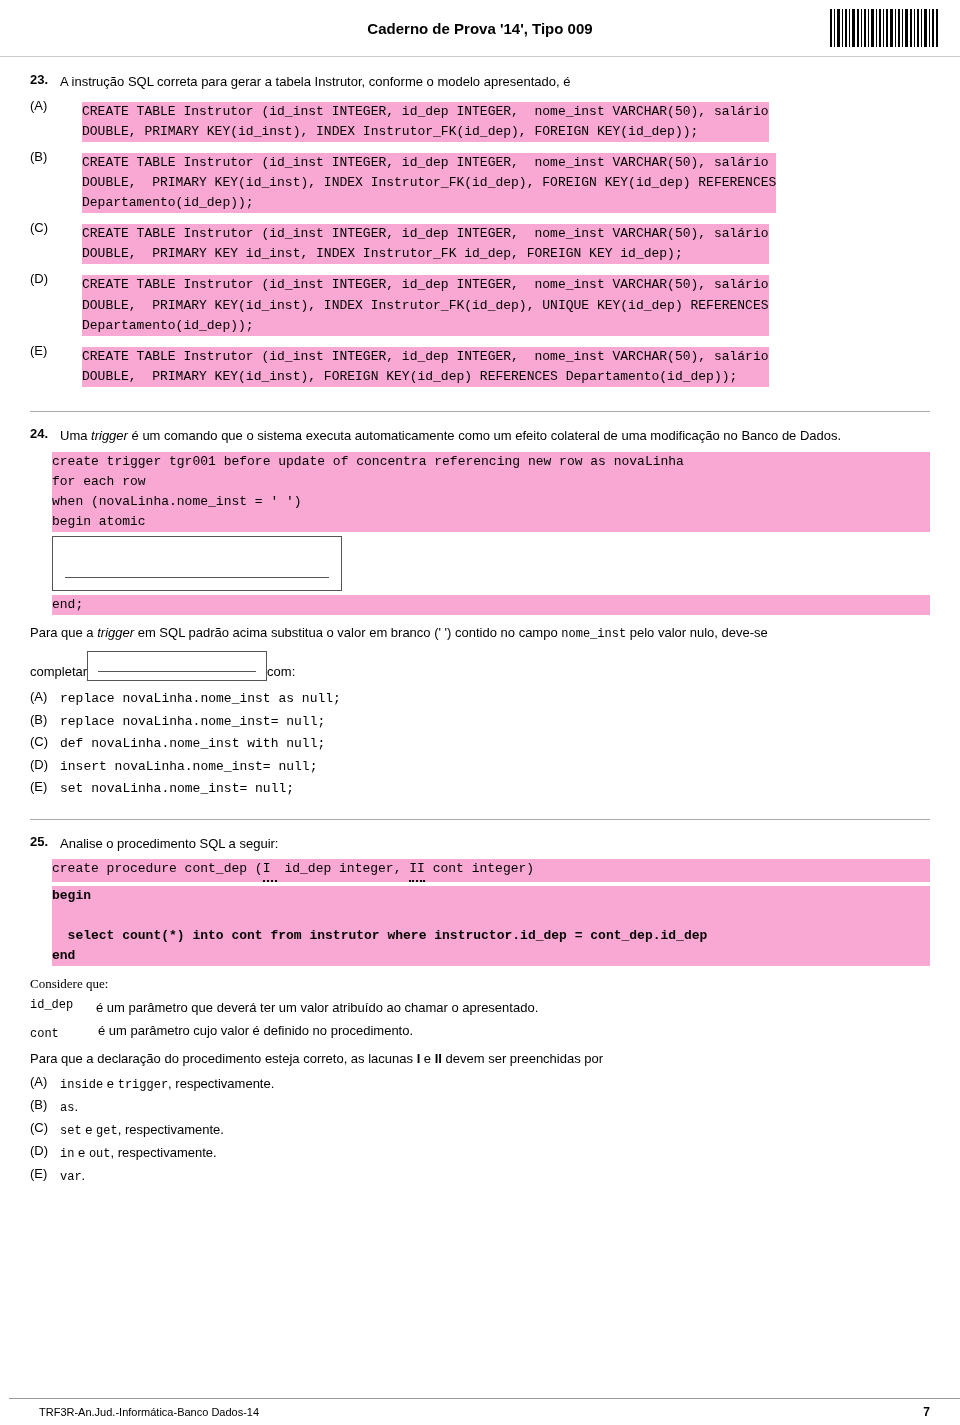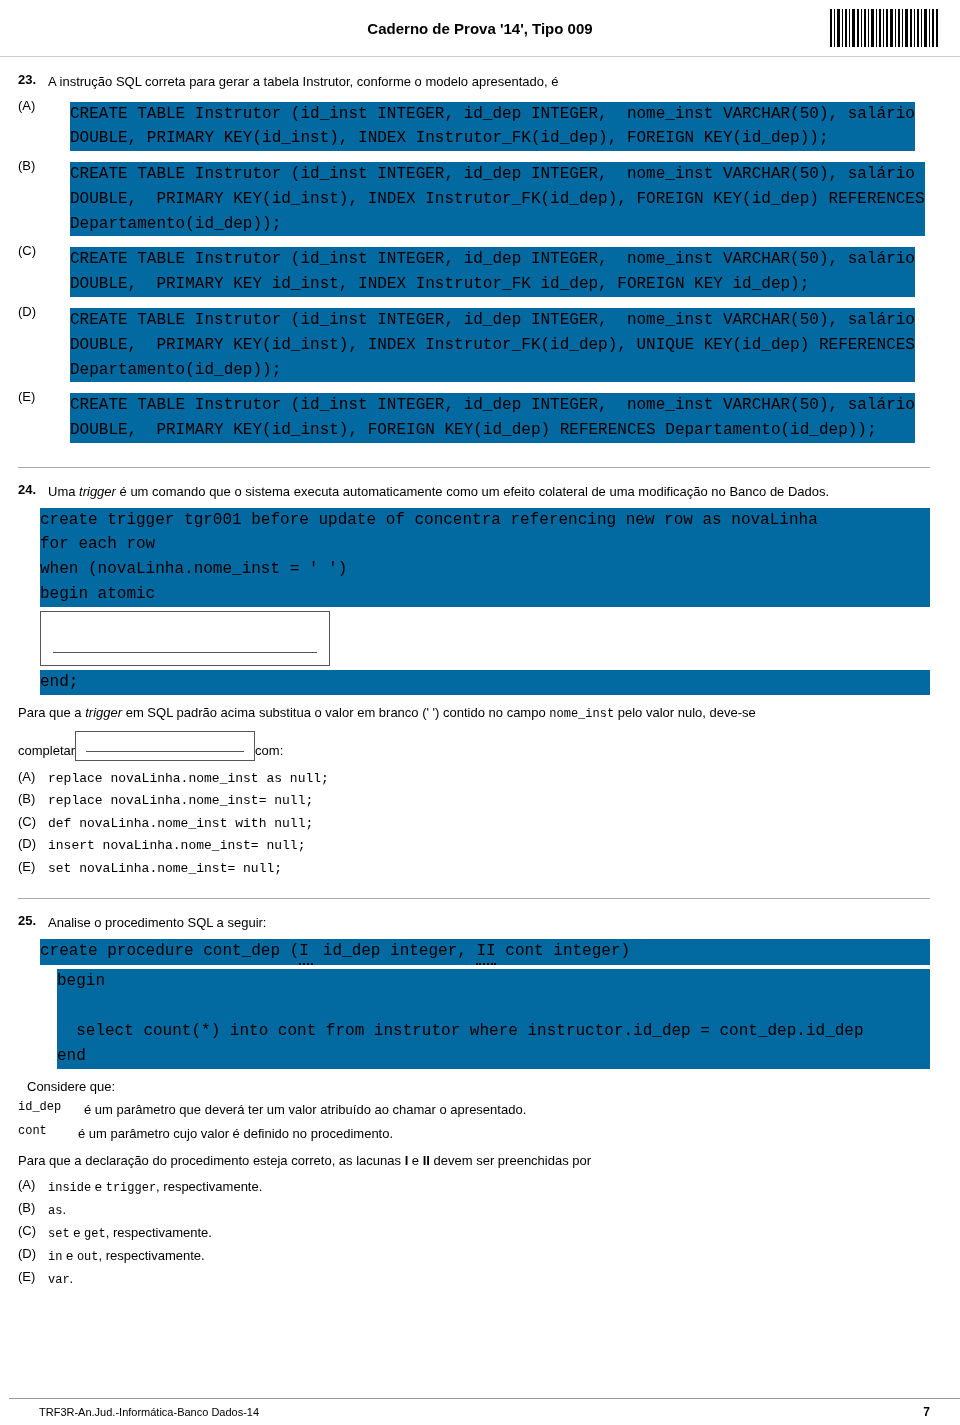--- a/index.html
+++ b/index.html
@@ -27,21 +27,21 @@
     }
     .barcode {
       width: 120px;
       height: 40px;
       display: flex;
       align-items: center;
       justify-content: flex-end;
     }
 
     .page-content {
-      padding: 15px 30px 20px 18px;
+      padding: 15px 30px 20px 30px;
     }
 
     .question-block {
       margin-bottom: 20px;
     }
 
     .question-header {
       display: flex;
       gap: 8px;
       margin-bottom: 6px;
@@ -54,23 +54,23 @@
     }
     .question-text {
       font-size: 13px;
       line-height: 1.5;
     }
     .question-text em {
       font-style: italic;
     }
     .code-block {
       font-family: 'Courier New', Courier, monospace;
-      font-size: 16px;
+      font-size: 13px;
       line-height: 1.55;
-      background: #0369a1;
+      background: #f9a8d4;
       margin: 4px 0 4px 22px;
       white-space: pre;
     }
     .option {
       display: flex;
       gap: 6px;
       margin: 3px 0 3px 0;
       align-items: flex-start;
     }
     .option-label {
@@ -284,35 +284,35 @@
   <hr class="divider">
 
   <div class="question-block">
     <div class="question-header">
       <span class="question-number">25.</span>
       <span class="question-text">Analise o procedimento SQL a seguir:</span>
     </div>
 
     <div class="code-block" style="margin-left:22px; margin-bottom:4px;">create procedure cont_dep (<span class="underline-dotted">I</span> id_dep integer, <span class="underline-dotted">II</span> cont integer)</div>
 
-    <div class="code-block" style="margin-left:39px;">begin
+    <div class="code-block" style="margin-left:22px;font-weight:bold;">begin
 
   select count(*) into cont from instrutor where instructor.id_dep = cont_dep.id_dep
 end</div>
 
-    <div style="margin: 8px 0 4px 9px;">
+    <div style="margin: 8px 0 4px 0; font-family: Liberation Serif, serif;">
       <span class="question-text">Considere que:</span>
     </div>
 
     <div style="display:flex; align-items:flex-start; gap:16px; margin: 4px 0;">
       <span class="code-inline" style="min-width:50px;">id_dep</span>
       <span class="question-text">é um parâmetro que deverá ter um valor atribuído ao chamar o apresentado.</span>
     </div>
 
-    <div style="display:flex; align-items:flex-start; gap:10px; margin: 4px 0 8px 0;">
+    <div style="display:flex; align-items:flex-end; gap:18px; margin: 4px 0 8px 0;">
       <span class="code-inline" style="min-width:50px;">cont</span>
       <span class="question-text">é um parâmetro cujo valor é definido no procedimento.</span>
     </div>
 
     <div style="margin: 6px 0 6px 0;">
       <span class="question-text">Para que a declaração do procedimento esteja correto, as lacunas <strong>I</strong> e <strong>II</strong> devem ser preenchidas por</span>
     </div>
 
     <div class="option">
       <span class="option-label">(A)</span>

